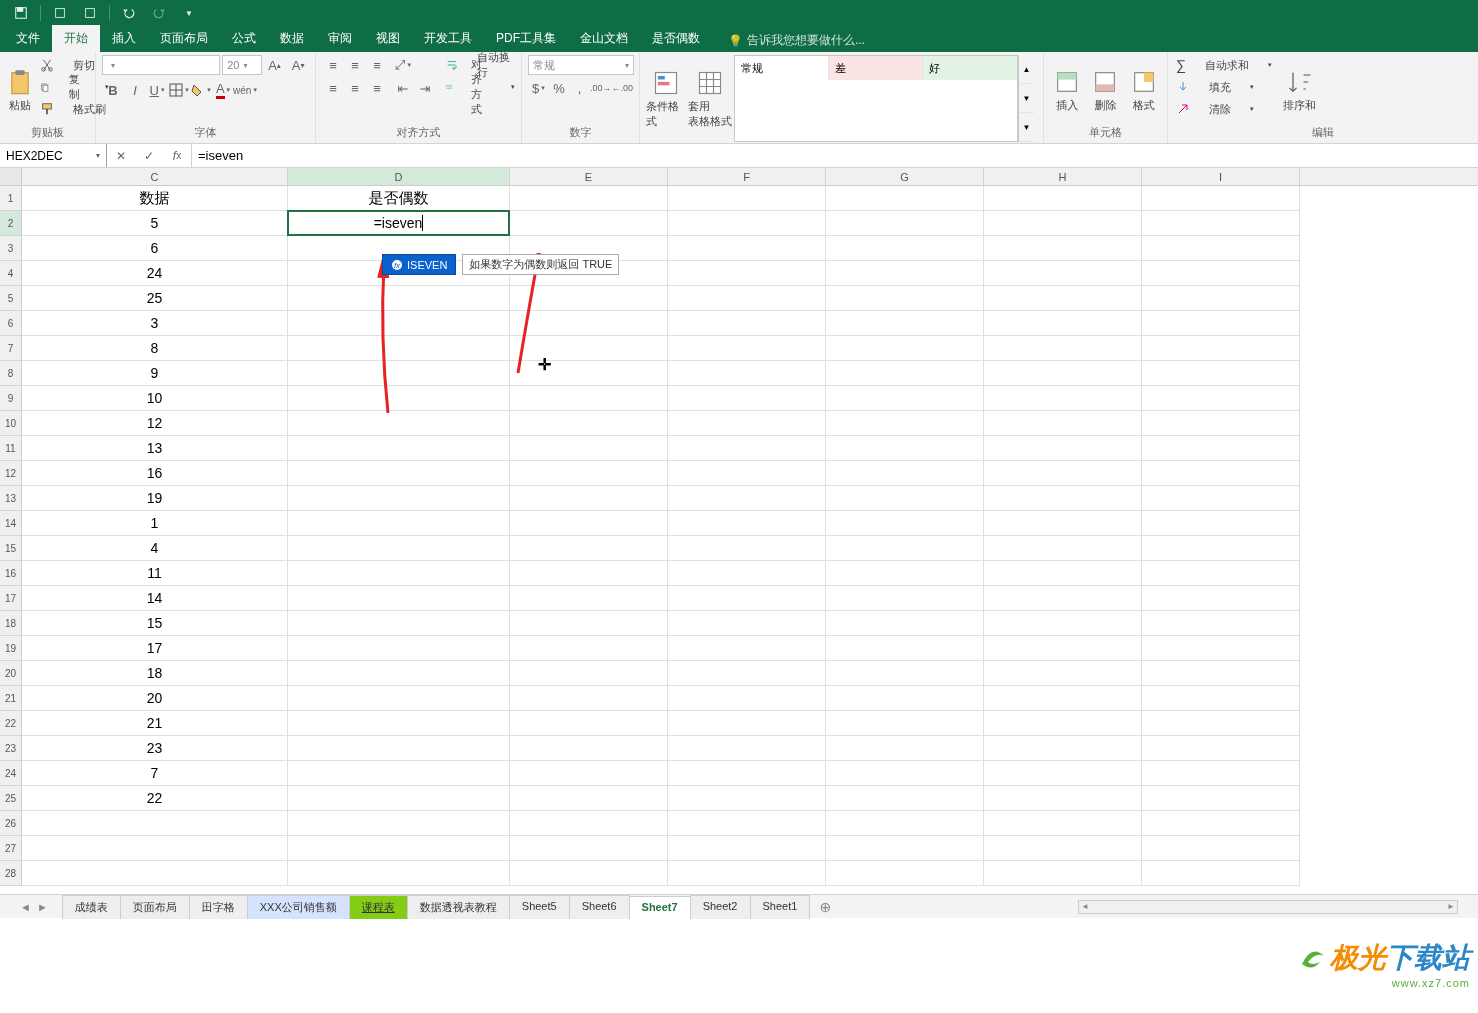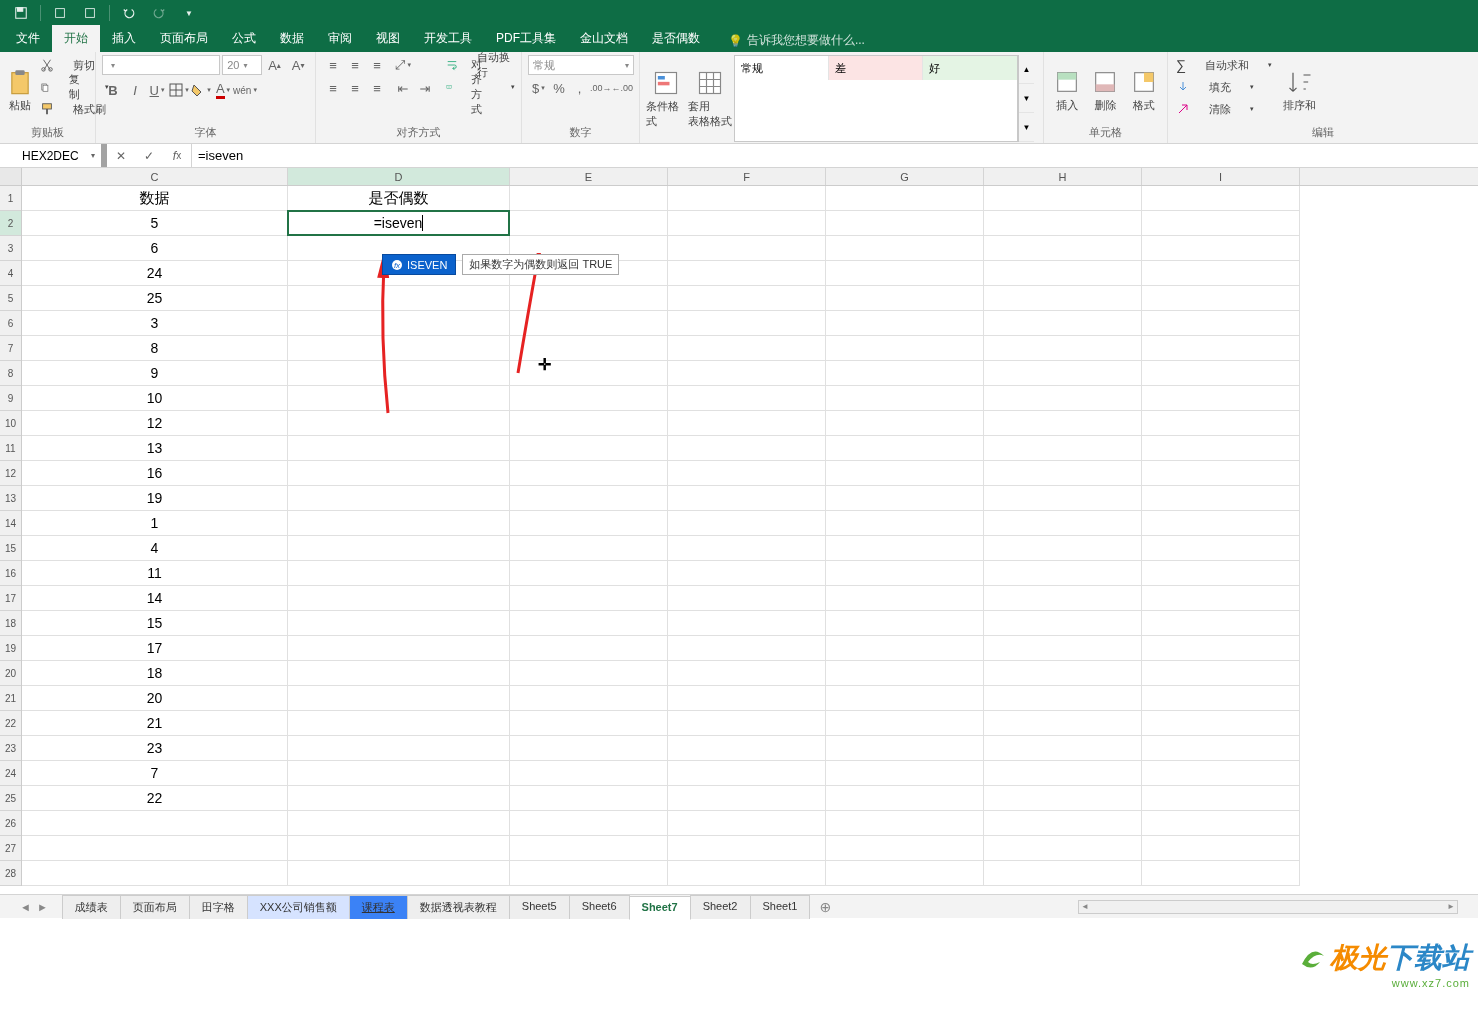--- a/index.html
+++ b/index.html
@@ -40,21 +40,21 @@
 .align-grid { display: grid; grid-template-columns: repeat(3, 22px); gap: 0; }
 .style-gallery { display: flex; flex-direction: column; border: 1px solid #c8c8c8; background: #fff; }
 .style-row { display: flex; }
 .style-cell { width: 94px; height: 24px; border-right: 1px solid #e4e4e4; display: flex; align-items: center; padding-left: 6px; font-size: 11px; }
 .style-cell:last-child { border-right: none; }
 .style-scroll { width: 16px; display: flex; flex-direction: column; border-left: 1px solid #c8c8c8; }
 .style-scroll div { flex: 1; display: flex; align-items: center; justify-content: center; font-size: 8px; border-bottom: 1px solid #e4e4e4; }
 
 
 .fxbar { height: 24px; background: #fff; border-bottom: 1px solid #d4d4d4; display: flex; align-items: stretch; }
-.namebox { width: 107px; border-right: 6px solid #a3a3a3; display: flex; align-items: center; padding: 0 22px; font-size: 12px; position: relative; }
+.namebox { width: 107px; border-right: 1px solid #a3a3a3; display: flex; align-items: center; padding: 0 6px; font-size: 12px; position: relative; }
 .namebox .dd { position: absolute; right: 6px; font-size: 8px; color: #666; }
 .fx-btns { display: flex; align-items: center; border-right: 1px solid #d4d4d4; }
 .fx-btn { width: 28px; display: flex; align-items: center; justify-content: center; color: #666; }
 .fx-input { flex: 1; padding: 0 6px; display: flex; align-items: center; font-size: 13px; }
 
 
 .sheet { position: relative; height: 726px; overflow: hidden; background: #fff; }
 .col-headers { display: flex; height: 18px; background: #f0f0f0; border-bottom: 1px solid #ccc; position: sticky; top: 0; }
 .corner { width: 22px; border-right: 1px solid #ccc; background: #e8e8e8; }
 .col-h { border-right: 1px solid #d4d4d4; text-align: center; font-size: 11px; color: #555; line-height: 18px; }
@@ -75,21 +75,21 @@
 .fn-item svg { width: 12px; height: 12px; }
 .fn-desc { background: #fff; border: 1px solid #aaa; font-size: 11px; padding: 2px 6px; color: #333; }
 .red-arrow { position: absolute; z-index: 7; pointer-events: none; }
 .plus-cursor { position: absolute; font-size: 16px; color: #000; z-index: 6; font-weight: bold; }
 
 
 .sheettabs { height: 24px; background: #f3f3f3; border-top: 1px solid #d4d4d4; display: flex; align-items: center; padding-left: 20px; font-size: 11px; position: relative; }
 .nav-arrows { display: flex; gap: 6px; color: #888; margin-right: 14px; }
 .stab { padding: 4px 12px; border: 1px solid #ccc; border-bottom: none; background: #eee; margin-right: -1px; color: #333; }
 .stab.active { background: #fff; border-bottom: 1px solid #fff; color: #217346; font-weight: bold; position: relative; top: 1px; }
-.stab.colored { background: #3b82f6; text-decoration: underline; }
+.stab.colored { background: #84cc16; text-decoration: underline; }
 .stab.colored2 { background: #d6e3ff; }
 .add-sheet { margin-left: 10px; color: #888; font-size: 14px; }
 .hscroll { position: absolute; right: 20px; width: 380px; height: 14px; background: #f0f0f0; border: 1px solid #ccc; }
 
 
 .watermark { position: absolute; right: 8px; bottom: 24px; z-index: 20; text-align: right; }
 .wm-main { font-size: 28px; font-weight: bold; color: #2b87c7; font-style: italic; }
 .wm-main .hl { color: #f58b00; }
 .wm-sub { font-size: 11px; color: #5aae3a; letter-spacing: 1px; }
 </style>

